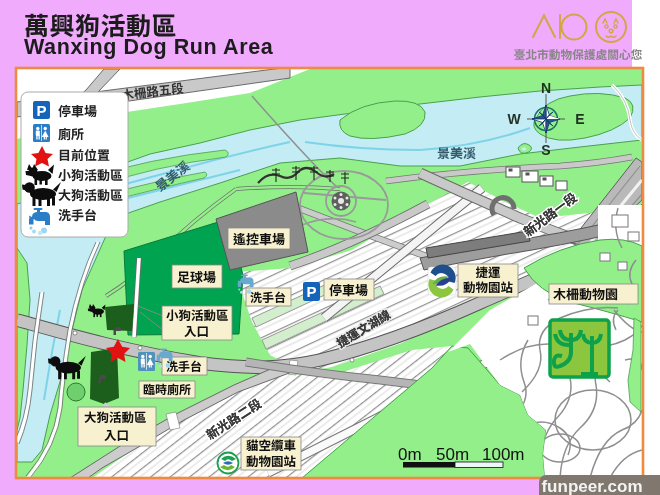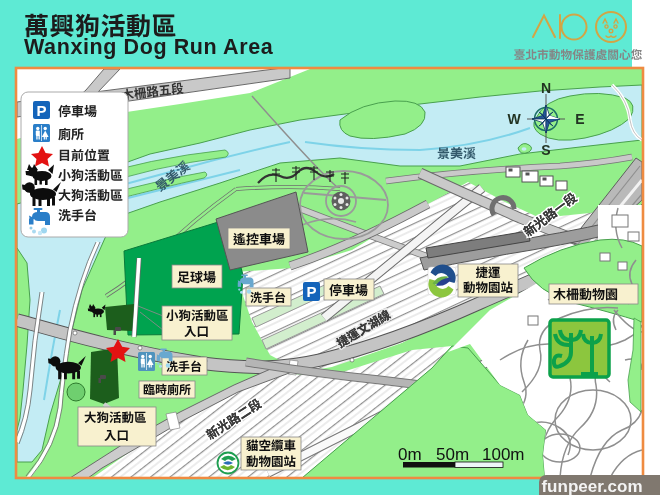--- a/index.html
+++ b/index.html
@@ -1,17 +1,17 @@
 <!DOCTYPE html>
 <html><head>
 <meta charset="utf-8">
 <style>
   html,body{margin:0;padding:0;background:#ffffff;}
   body{width:660px;height:495px;overflow:hidden;font-family:"Liberation Sans",sans-serif;}
-  #stage{position:relative;width:632px;height:495px;background:#5eead4;}
+  #stage{position:relative;width:632px;height:495px;background:#f0abfc;}
   svg{position:absolute;top:0;left:0;}
   text{font-family:"Liberation Sans",sans-serif;}
 </style>
 </head>
 <body>
 <div id="stage">
 <svg width="660" height="495" viewBox="0 0 660 495">
 <defs>
   <pattern id="stripes1" width="13" height="13" patternUnits="userSpaceOnUse" patternTransform="rotate(-25)">
     <rect width="13" height="13" fill="#ffffff"></rect>

